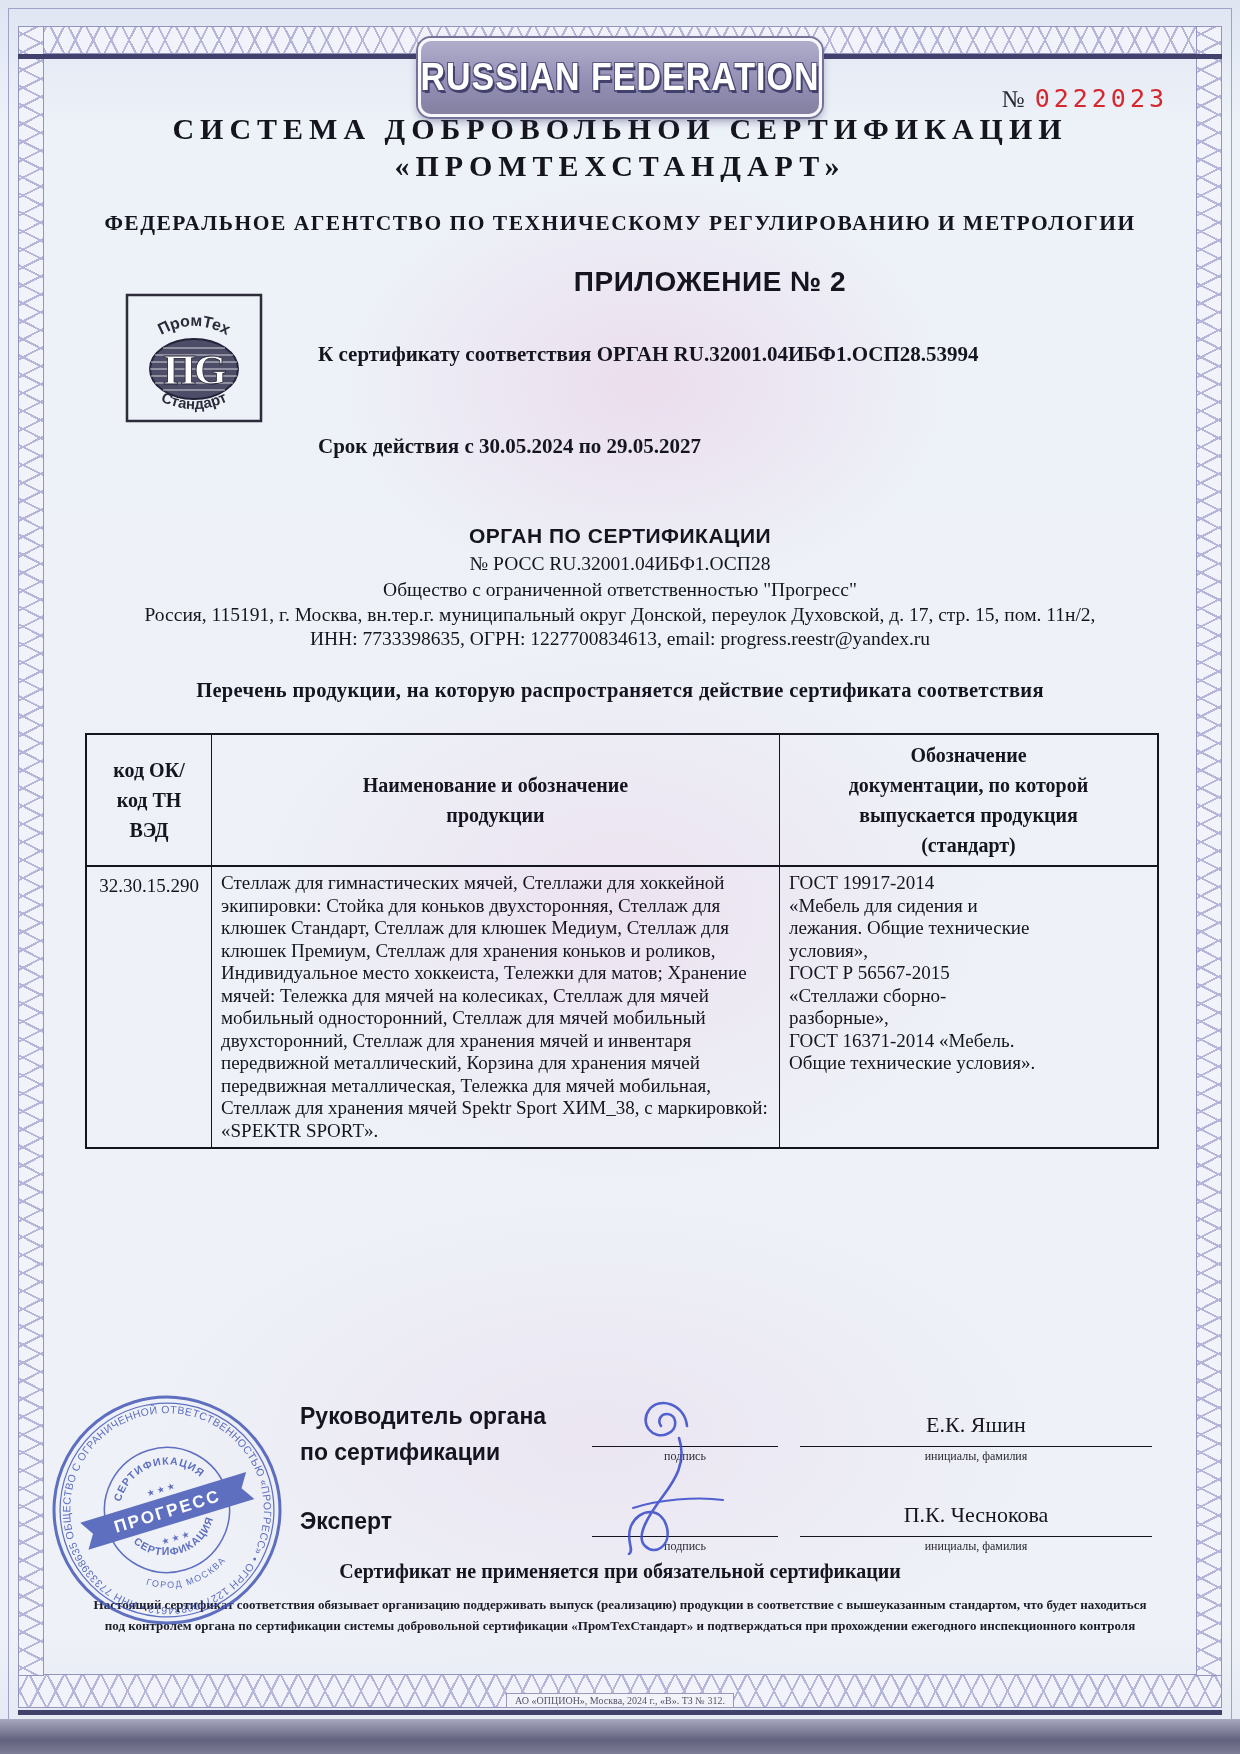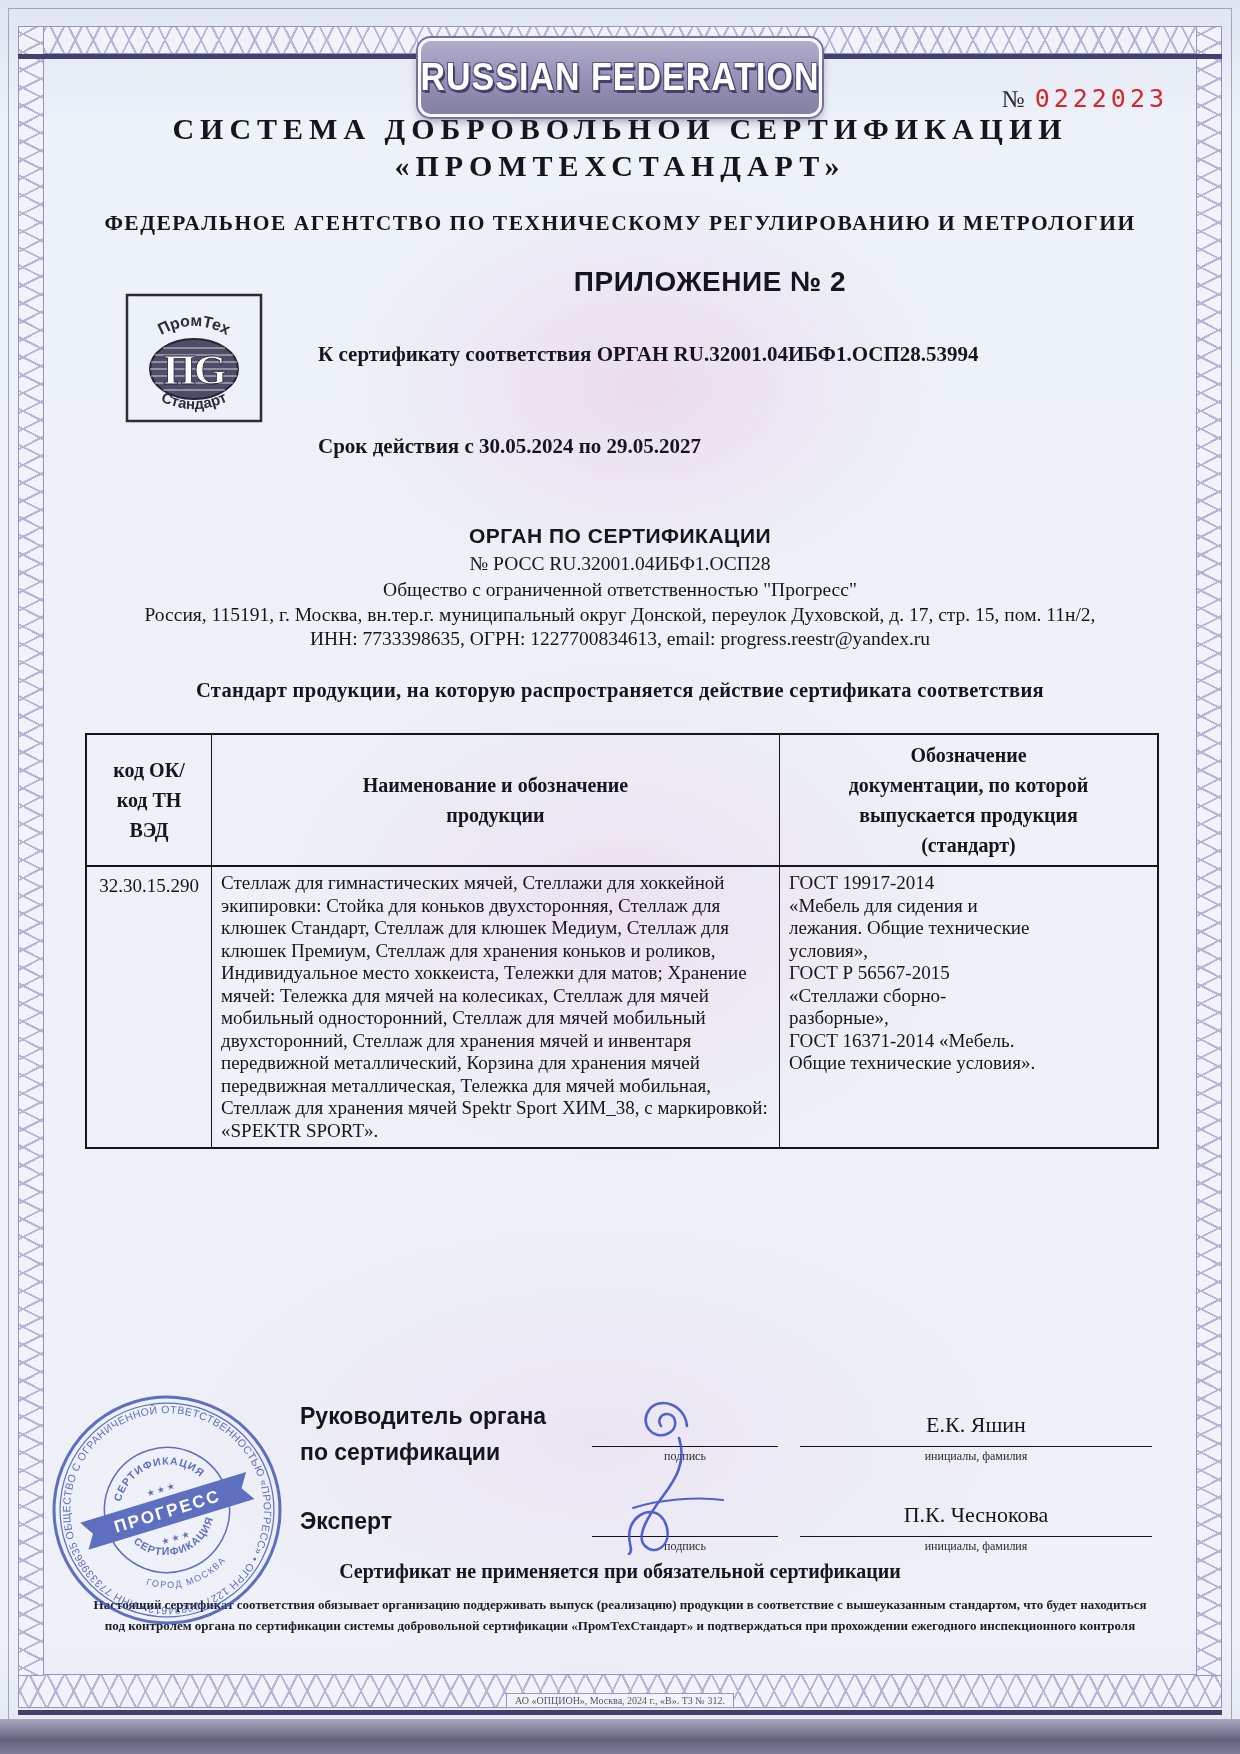--- a/index.html
+++ b/index.html
@@ -176,21 +176,21 @@
 
   <div class="to-cert abs">К сертификату соответствия ОРГАН RU.32001.04ИБФ1.ОСП28.53994</div>
   <div class="validity abs">Срок действия с 30.05.2024 по 29.05.2027</div>
 
   <div class="org-title abs ctr">ОРГАН ПО СЕРТИФИКАЦИИ</div>
   <div class="org-number abs ctr">№ РОСС RU.32001.04ИБФ1.ОСП28</div>
   <div class="org-company abs ctr">Общество с ограниченной ответственностью "Прогресс"</div>
   <div class="org-address abs ctr">Россия, 115191, г. Москва, вн.тер.г. муниципальный округ Донской, переулок Духовской, д. 17, стр. 15, пом. 11н/2,</div>
   <div class="org-requisites abs ctr">ИНН: 7733398635, ОГРН: 1227700834613, email: progress.reestr@yandex.ru</div>
 
-  <div class="products-heading abs ctr">Стандарт продукции, на которую распространяется действие сертификата соответствия</div>
+  <div class="products-heading abs ctr">Перечень продукции, на которую распространяется действие сертификата соответствия</div>
 
   <div class="cert-table abs">
     <div class="cell hcell preline">код ОК/
 код ТН ВЭД</div>
     <div class="cell hcell preline">Наименование и обозначение
 продукции</div>
     <div class="cell hcell last preline">Обозначение
 документации, по которой
 выпускается продукция
 (стандарт)</div>

